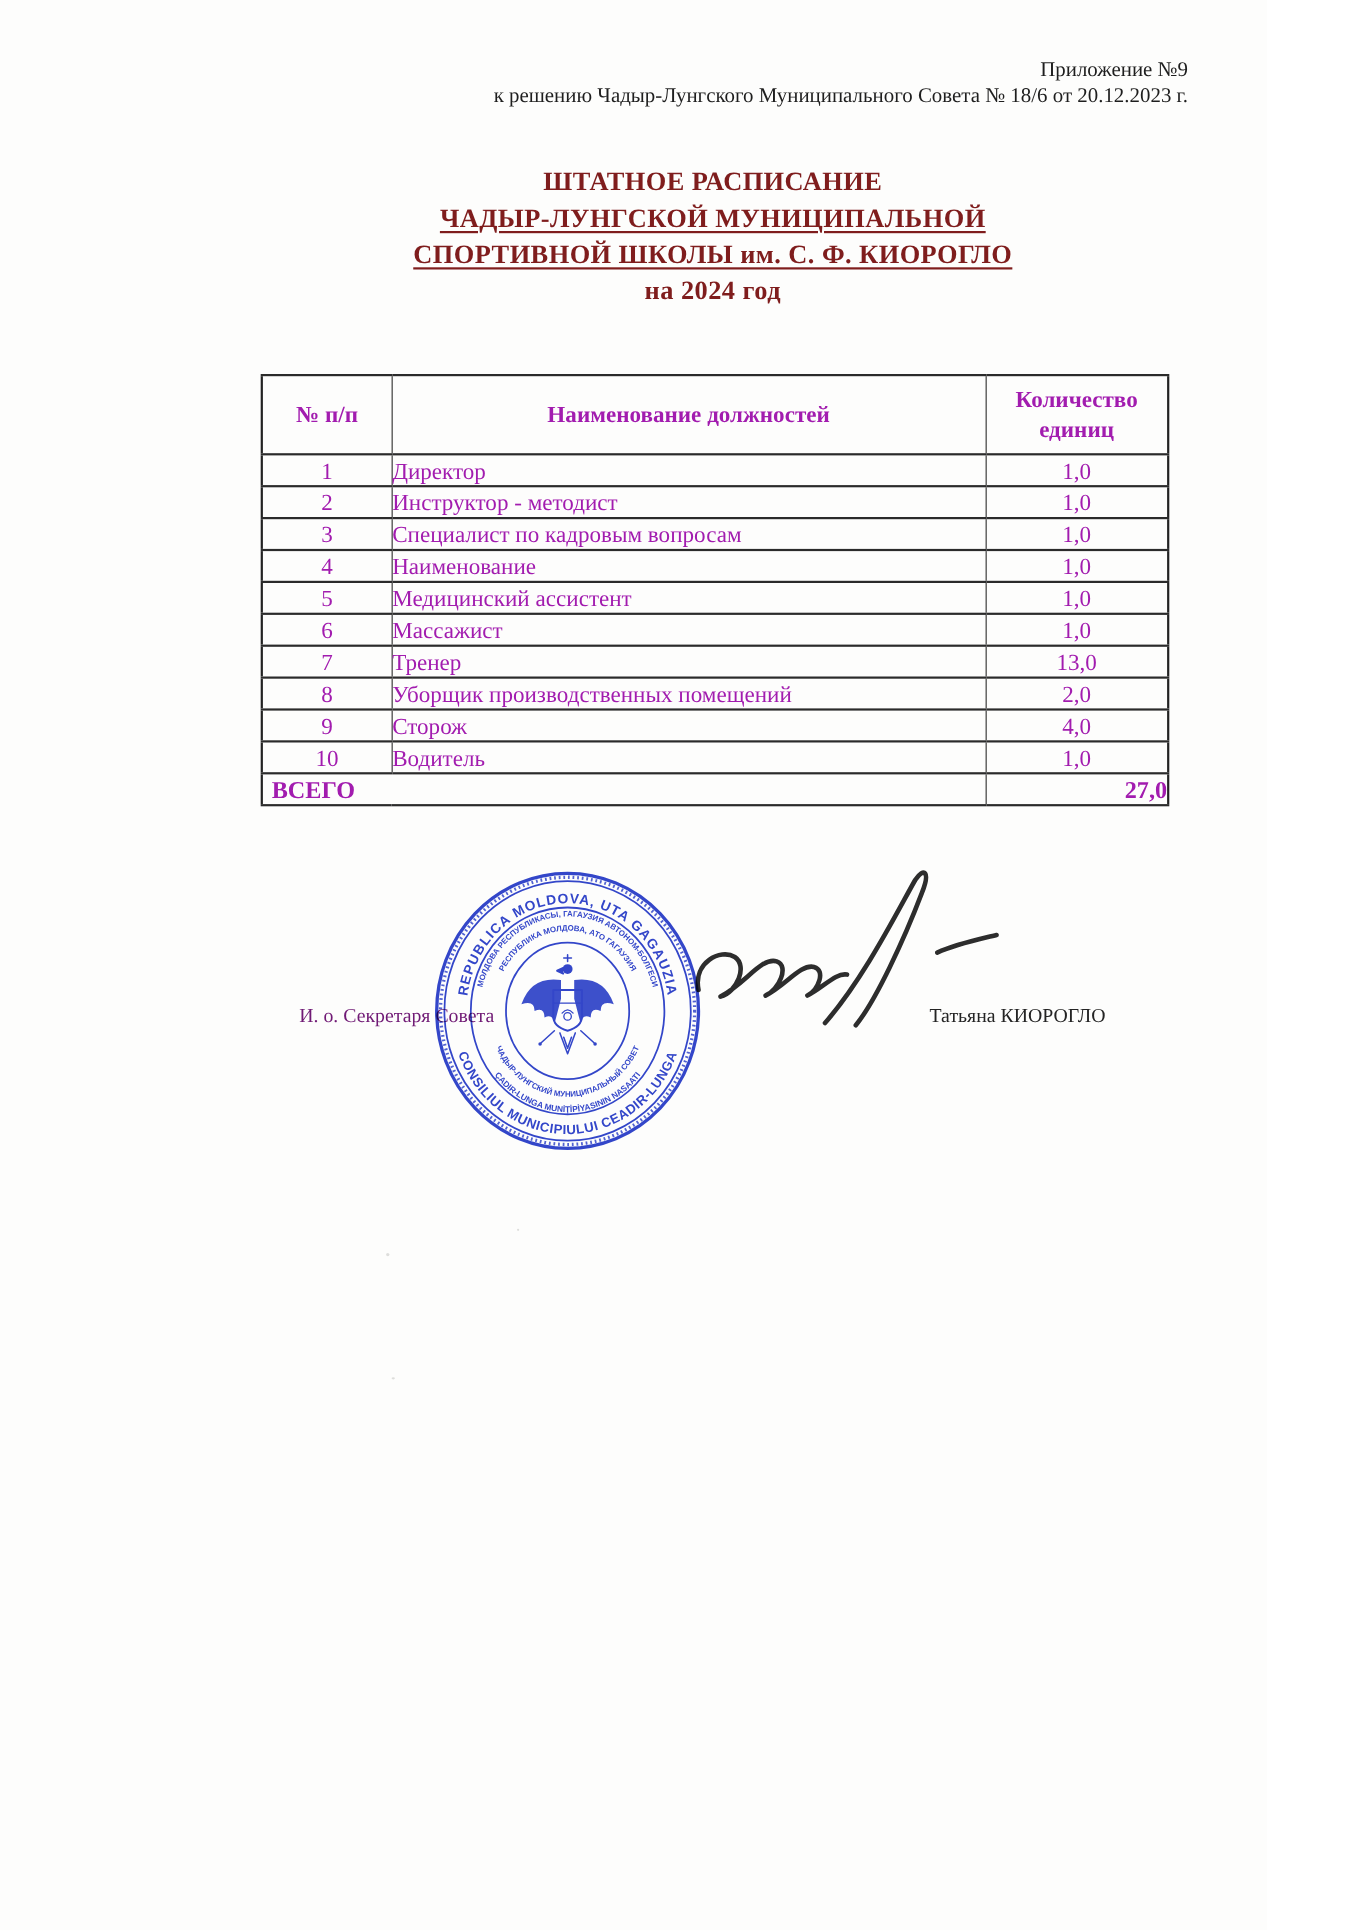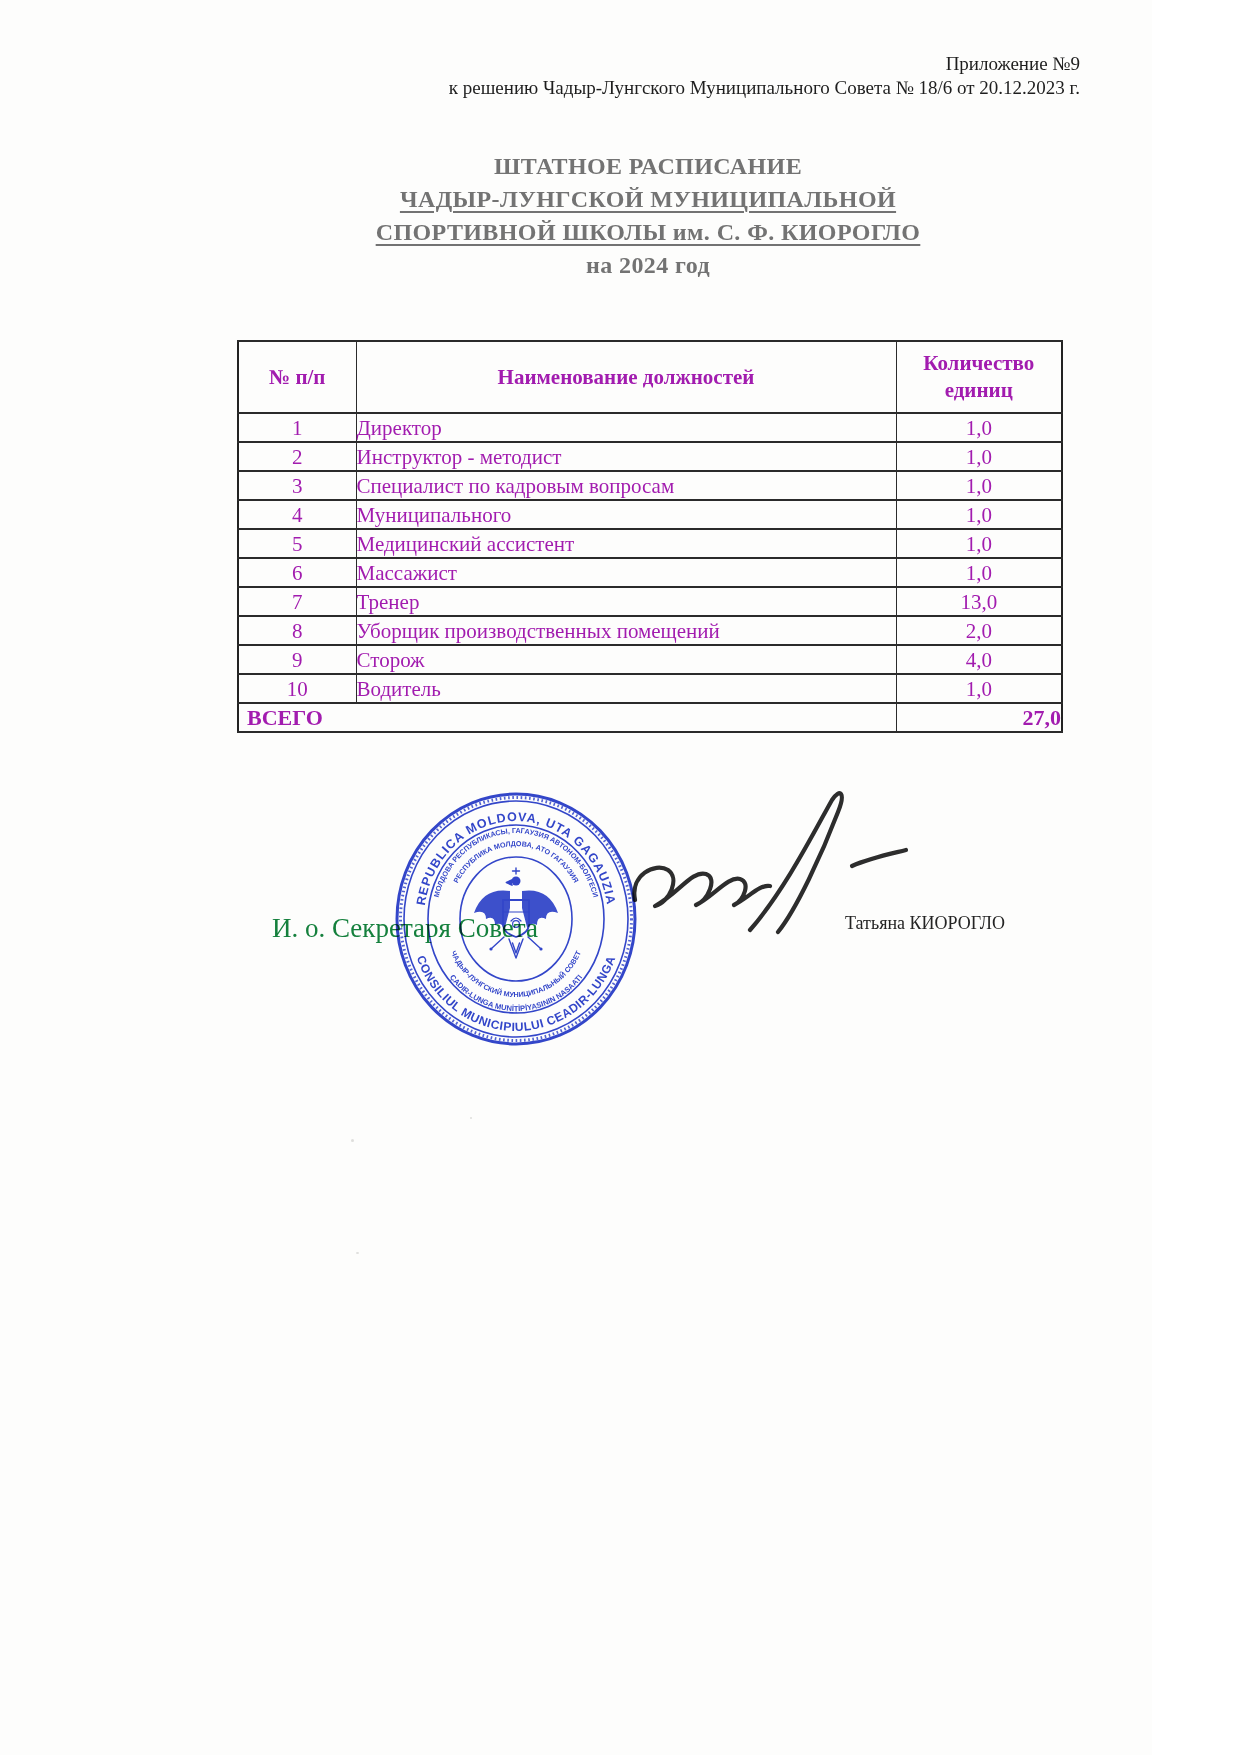--- a/index.html
+++ b/index.html
@@ -32,21 +32,21 @@
   .title-block {
     position: absolute;
     top: 150px;
     left: 56px;
     width: 1184px;
     text-align: center;
     font-weight: bold;
     font-size: 24px;
     line-height: 33px;
     letter-spacing: 0.4px;
-    color: #737373;
+    color: #7f1d1d;
   }
   .title-block .u {
     text-decoration: underline;
     text-decoration-thickness: 2px;
     text-underline-offset: 4px;
   }
 
   
   table.staff {
     position: absolute;
@@ -87,22 +87,22 @@
     vertical-align: middle;
   }
   tr.total td.label { text-align: left; padding-left: 8px; margin-left: 24px; }
   tr.total td.cnt   { text-align: right; }
 
   
   .sig-label-left {
     position: absolute;
     top: 913px;
     left: 272px;
-    font-size: 27px;
-    color: #15803d;
+    font-size: 18px;
+    color: #701a75;
     white-space: nowrap;
   }
   .sig-name-right {
     position: absolute;
     top: 913px;
     left: 805px;
     font-size: 18px;
     color: #242424;
     white-space: nowrap;
     margin-left: 40px;
@@ -179,21 +179,21 @@
         <td class="pos">Инструктор - методист</td>
         <td class="cnt">1,0</td>
       </tr>
       <tr>
         <td class="num">3</td>
         <td class="pos">Специалист по кадровым вопросам</td>
         <td class="cnt">1,0</td>
       </tr>
       <tr>
         <td class="num">4</td>
-        <td class="pos">Муниципального</td>
+        <td class="pos">Наименование</td>
         <td class="cnt">1,0</td>
       </tr>
       <tr>
         <td class="num">5</td>
         <td class="pos">Медицинский ассистент</td>
         <td class="cnt">1,0</td>
       </tr>
       <tr>
         <td class="num">6</td>
         <td class="pos">Массажист</td>

